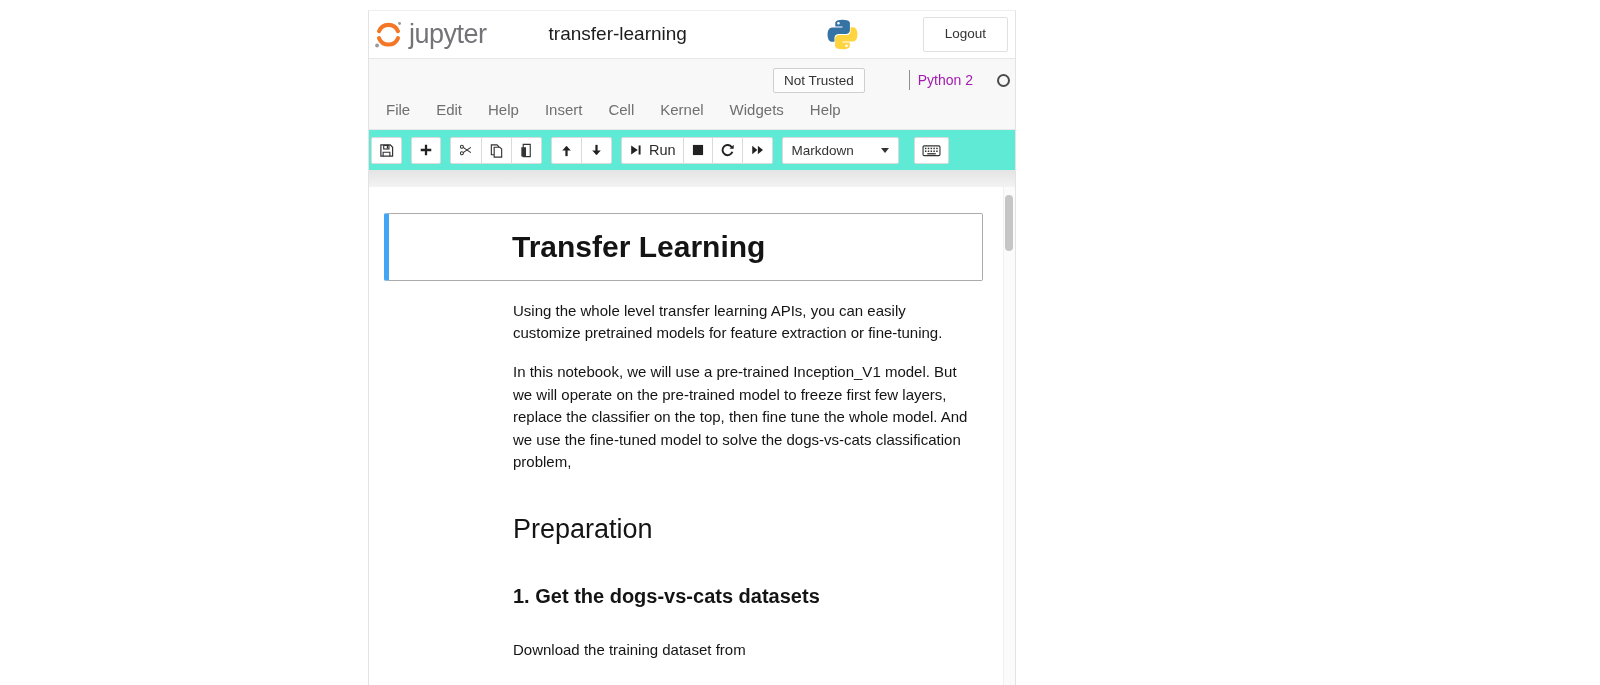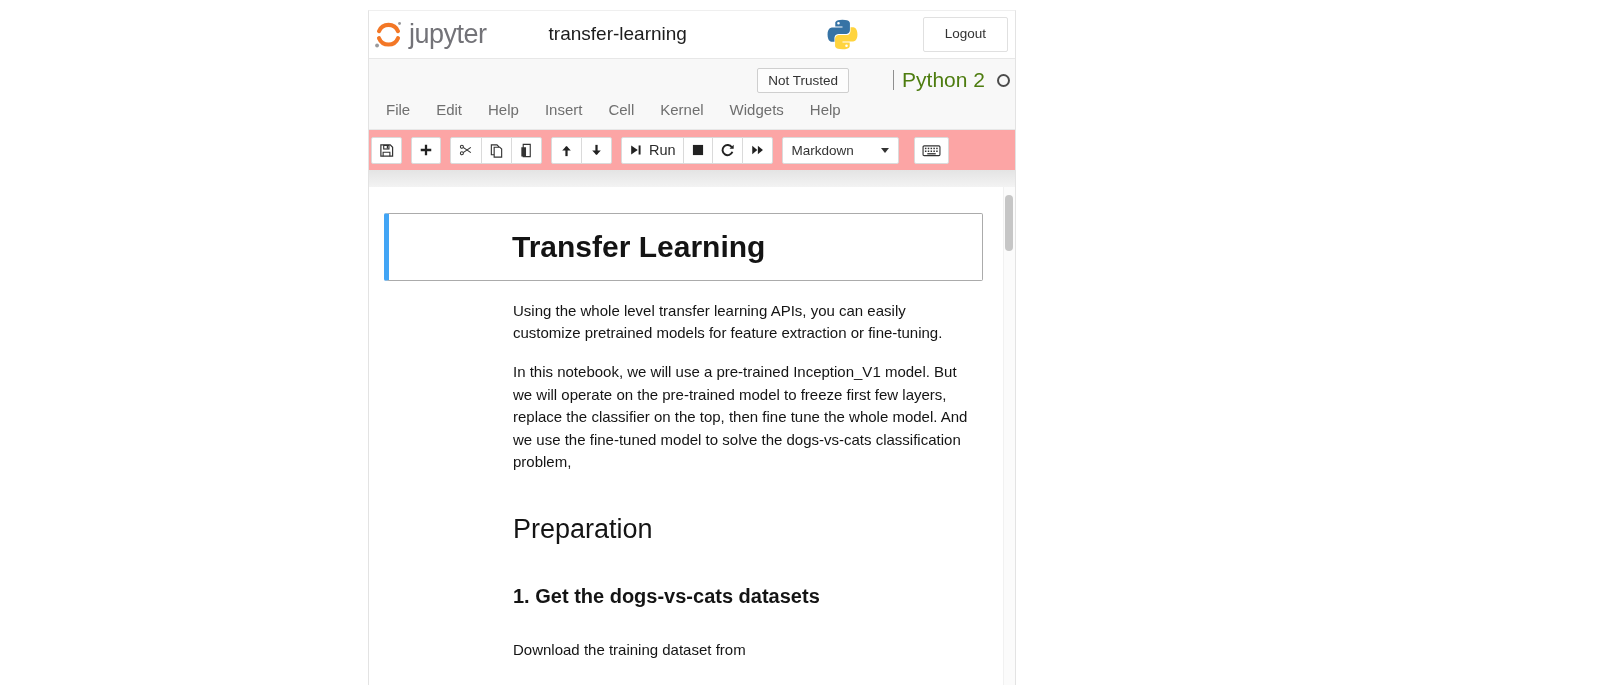--- a/index.html
+++ b/index.html
@@ -19,27 +19,27 @@
   .python-logo { margin-left:auto; display:flex; align-items:center; }
   .logout-btn { margin-left:24px; margin-right:2px; background:#fff; border:1px solid #e0e0e0; border-radius:2px;
                 padding:8px 21px; font-size:13.5px; color:#333; line-height:1.2; cursor:pointer; }
 
   
   .menubar-wrap { position:relative; height:71px; background:#f8f8f8; border-bottom:1px solid #e7e7e7; }
   .status-row { position:absolute; top:8px; right:5px; display:flex; align-items:center; height:26px; }
   .not-trusted { border:1px solid #cfcfcf; background:#fdfdfd; border-radius:2px; padding:4px 10px;
                  font-size:13.5px; color:#333; margin-right:44px; }
   .kernel-sep { width:1px; height:20px; background:#8f8f8f; margin-right:8px; }
-  .kernel-name { font-size:21px; color:#4d7c0f; margin-right:12px; }
+  .kernel-name { font-size:14px; color:#a21caf; margin-right:24px; }
   .kernel-circle { width:13px; height:13px; border:2px solid #4c4c4c; border-radius:50%; background:transparent; }
   .menu-row { position:absolute; bottom:0; left:4px; display:flex; }
   .menu-item { padding:9px 13px 11px 13px; font-size:15px; color:#6f6f6f; cursor:pointer; }
 
   
-  .toolbar { height:40px; display:flex; align-items:center; padding-left:2px; background:#fca5a5; }
+  .toolbar { height:40px; display:flex; align-items:center; padding-left:2px; background:#5eead4; }
   .btn-group { display:flex; margin-right:9px; }
   .tbtn { height:27px; min-width:30px; background:#fff; border:1px solid #dadada; border-radius:2px;
           display:flex; align-items:center; justify-content:center; padding:0 7px; color:#333; cursor:pointer; }
   .btn-group .tbtn + .tbtn { margin-left:-1px; border-top-left-radius:0; border-bottom-left-radius:0; }
   .btn-group .tbtn:not(:last-child) { border-top-right-radius:0; border-bottom-right-radius:0; }
   .run-label { font-size:14.5px; color:#2b2b2b; margin-left:6px; }
   .cell-type-select { height:27px; width:117px; background:#fff; border:1px solid #dadada; border-radius:2px;
           display:flex; align-items:center; justify-content:space-between; padding:0 9px; font-size:13.5px;
           color:#333; margin-right:12px; cursor:pointer; }
   .caret-down { width:0; height:0; border-left:4px solid transparent; border-right:4px solid transparent;

